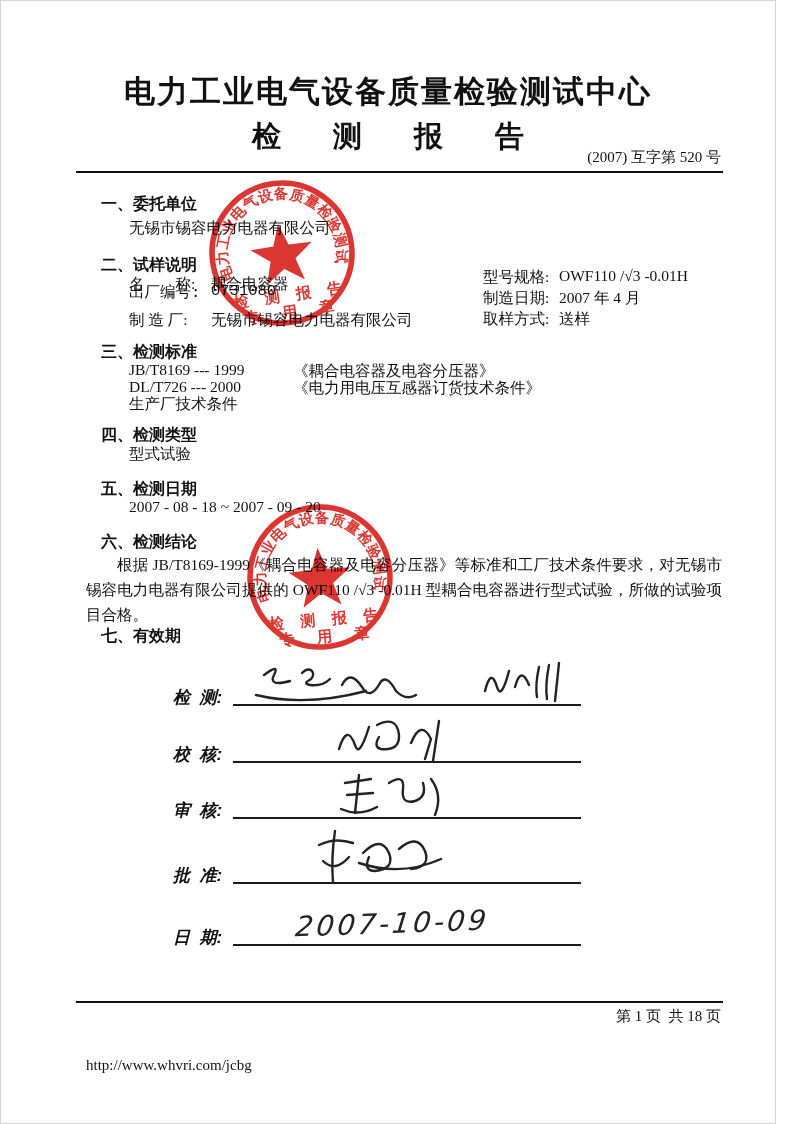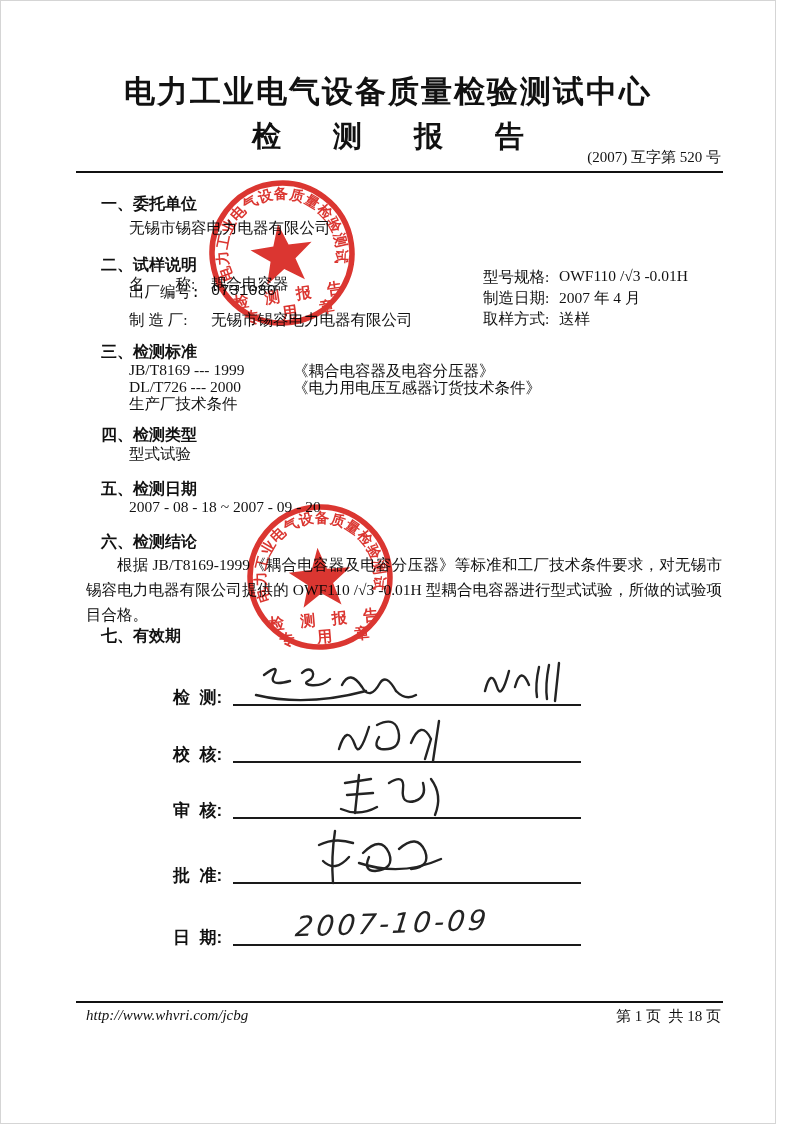--- a/index.html
+++ b/index.html
@@ -45,30 +45,30 @@
   .s2-right .k{width:76px;}
   .std-row{display:flex;}
   .std-code{width:164px;white-space:pre;}
   .conclusion{
     left:85px;width:636px;font-size:15.5px;line-height:25px;
     text-align:justify;text-indent:2em;color:#111;
   }
   .sig-label{
     left:172px;
     font-family:"Liberation Sans", sans-serif;
-    font-weight:600;font-size:17px;color:#111;white-space:pre;
+    font-weight:600;font-size:17px;color:#111;white-space:pre;font-style:italic;
   }
   .sig-line{left:232px;width:348px;height:0;border-bottom:2px solid #1a1a1a;}
   .sig-svg path{stroke:#232323;stroke-width:2.4;fill:none;stroke-linecap:round;stroke-linejoin:round;}
   .hand-date{
     font-family:"DejaVu Sans", sans-serif;
     font-style:italic;font-size:28px;color:#232323;
     transform:skewX(-8deg) rotate(-2deg);letter-spacing:3px;white-space:pre;
   }
-  .footer-url{top:1006px;left:85px;font-size:15px;color:#111;font-style:italic;}
+  .footer-url{top:1056px;left:85px;font-size:15px;color:#111;}
   .footer-page{top:1006px;left:0;width:720px;text-align:right;font-size:15px;color:#111;white-space:pre;}
   .stamp{
     width:152px;height:152px;
     mix-blend-mode:multiply;opacity:0.92;
   }
   .stamp-1{top:176px;left:205px;transform:rotate(-8deg);}
   .stamp-2{top:500px;left:243px;transform:rotate(-5deg);}
   .stamp text{fill:#d8251f;font-family:"Liberation Sans", sans-serif;font-weight:bold;}
   .stamp .ring-text{font-size:14.2px;letter-spacing:0.5px;}
   .stamp .line1{font-size:15px;letter-spacing:6px;}

